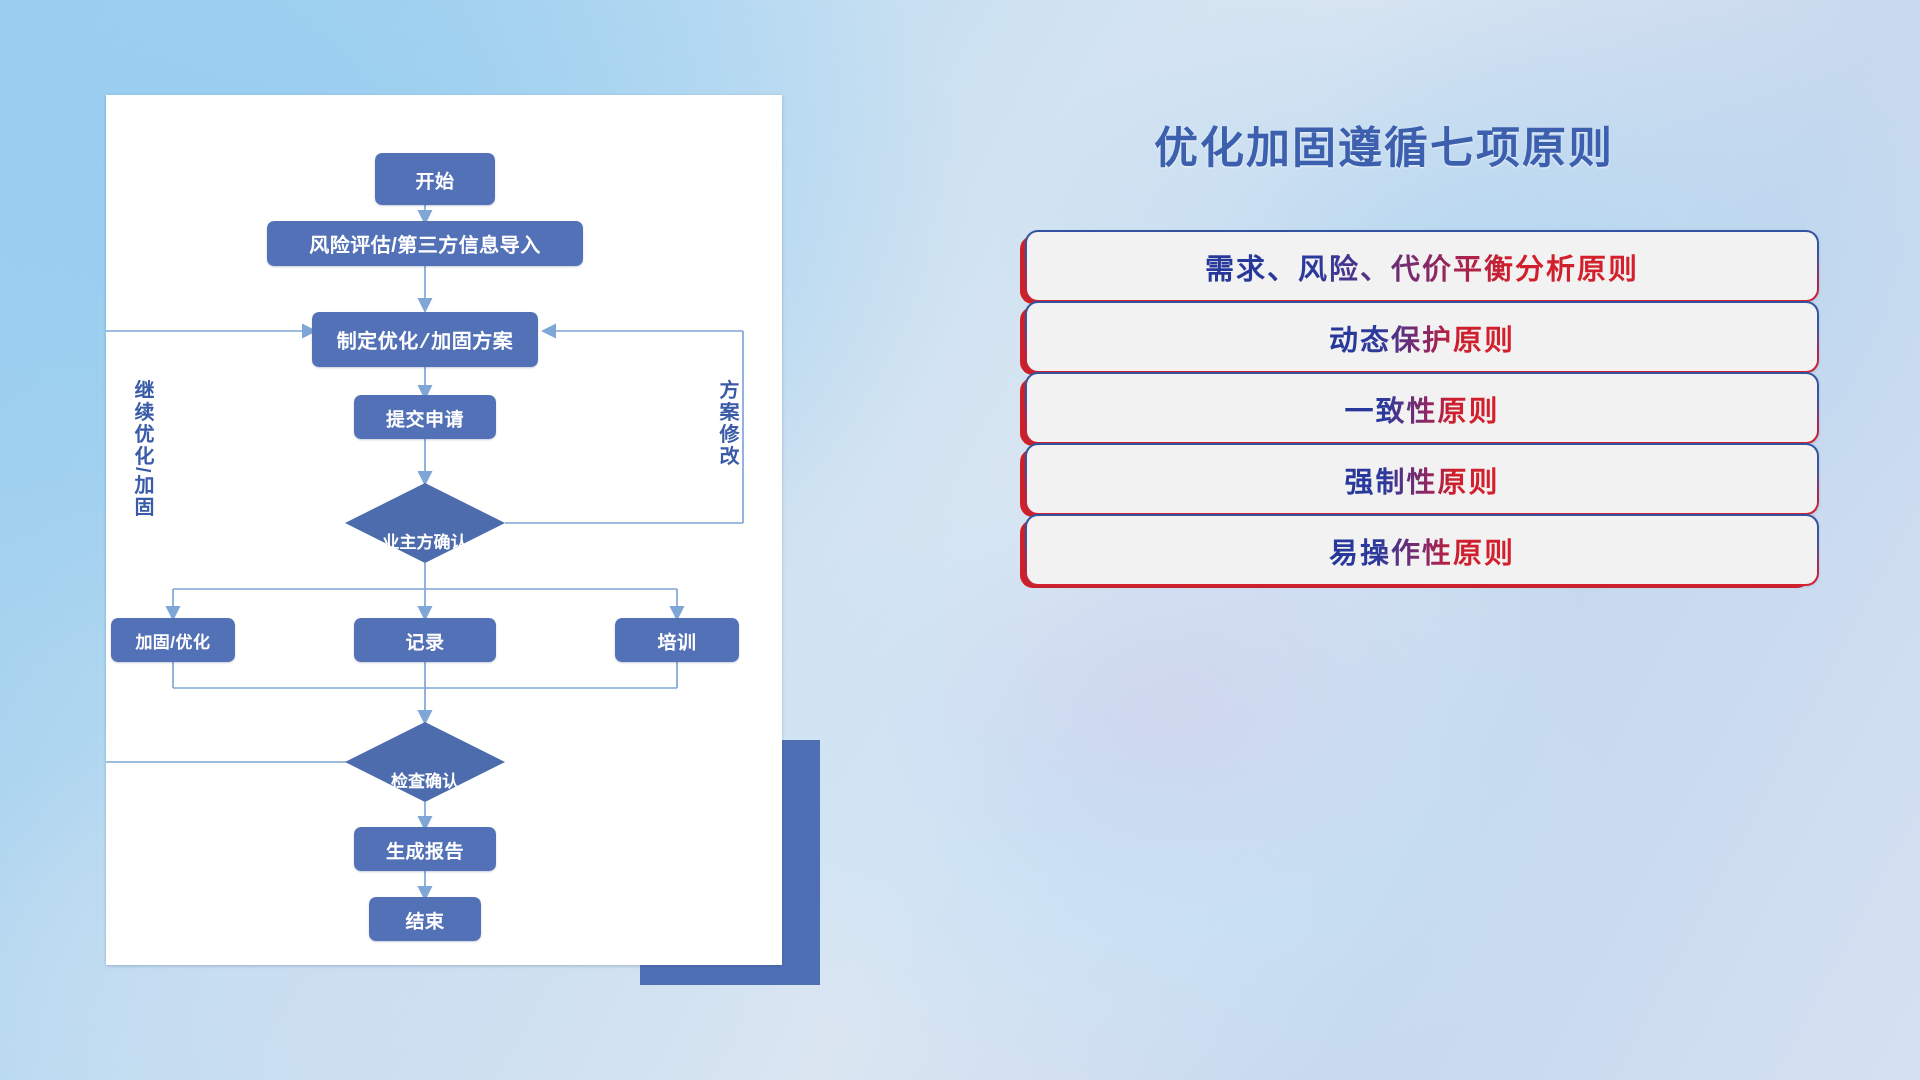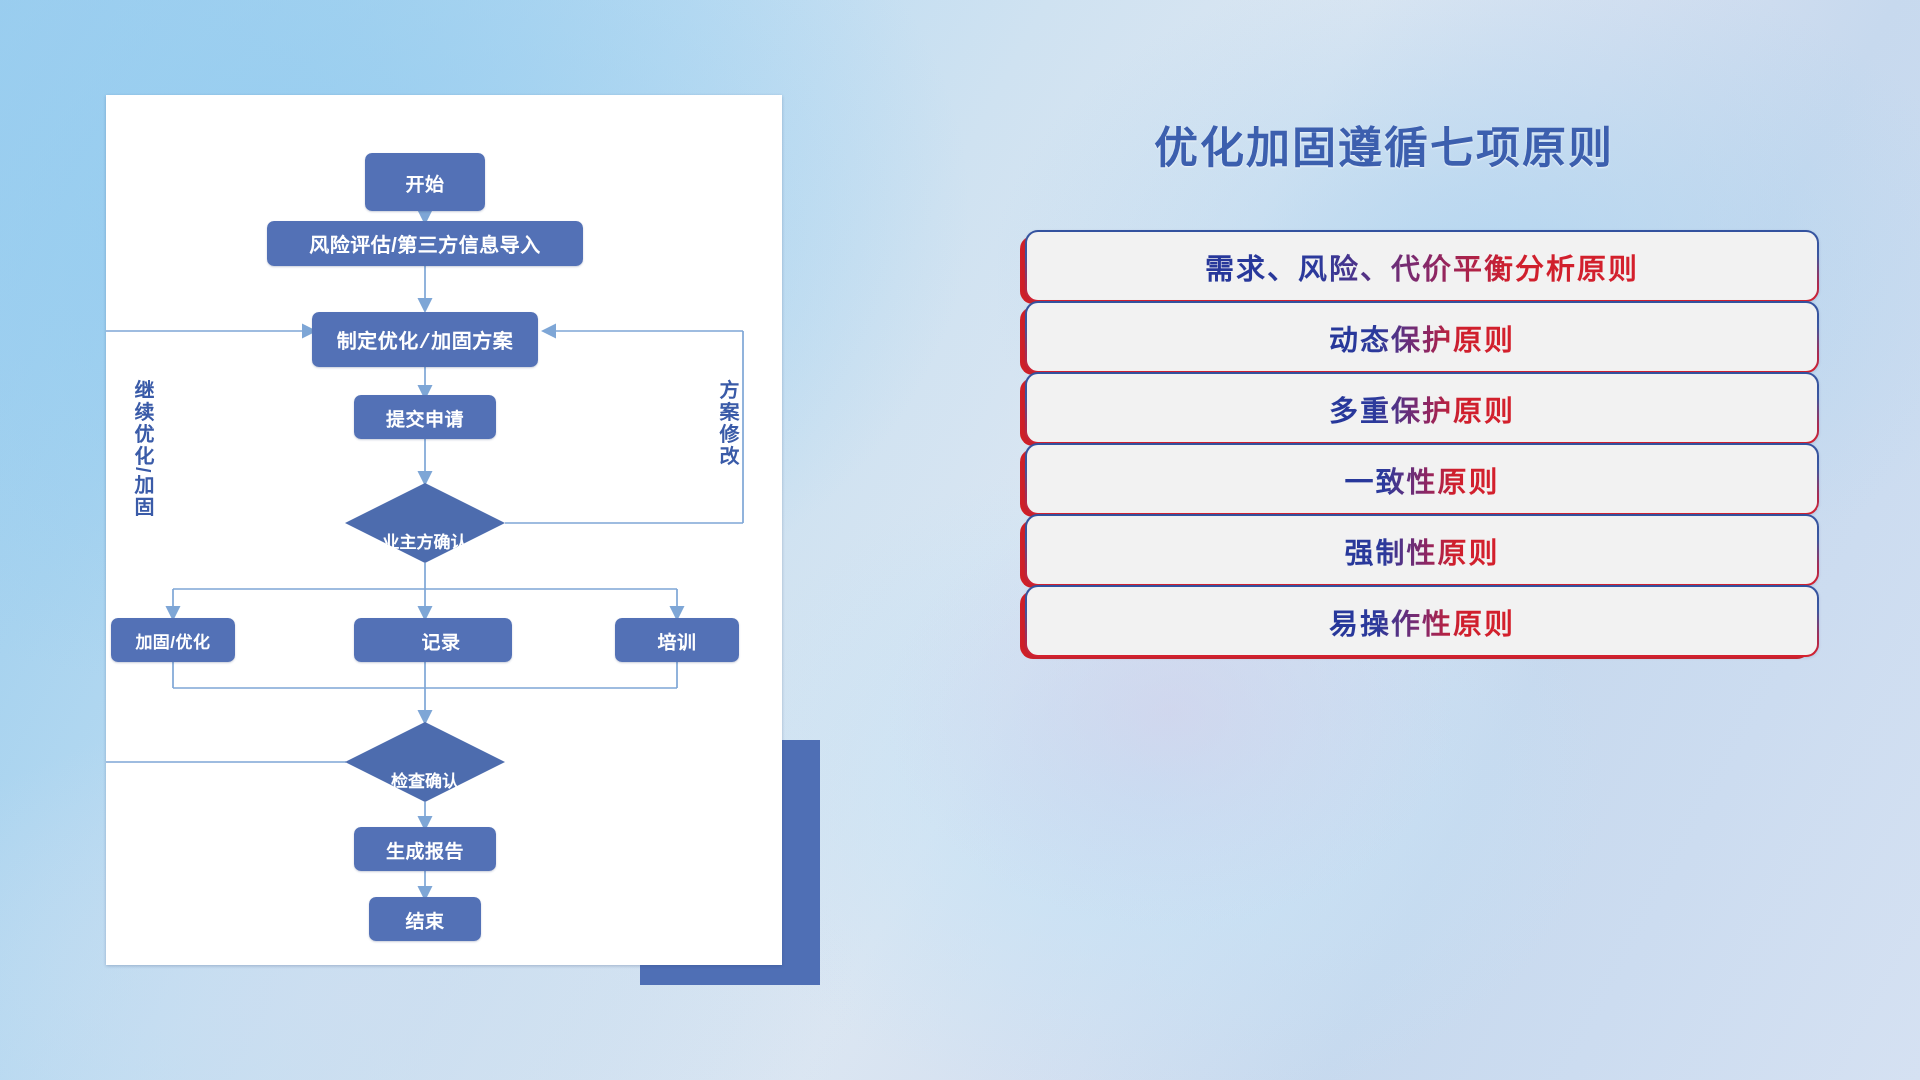--- a/index.html
+++ b/index.html
@@ -183,21 +183,21 @@
         <line x1="240" y1="667" x2="-6" y2="667"></line>
         <line x1="-6" y1="667" x2="-6" y2="236"></line>
         <line x1="-6" y1="236" x2="208" y2="236" marker-end="url(#ar)"></line>
 
         <line x1="399" y1="428" x2="637" y2="428"></line>
         <line x1="637" y1="428" x2="637" y2="236"></line>
         <line x1="637" y1="236" x2="438" y2="236" marker-end="url(#ar)"></line>
       </g>
     </svg>
 
-    <div class="node med" style="left:259px;top:58px;width:120px;height:58px;">
+    <div class="node med" style="left:269px;top:58px;width:120px;height:52px;">
       <span>开始</span>
     </div>
 
     <div class="node big" style="left:161px;top:126px;width:316px;height:45px;">
       <span>风险评估/第三方信息导入</span>
     </div>
 
     <div class="node big" style="left:206px;top:217px;width:226px;height:55px;font-family:Liberation Mono, monospace;">
       <span>制定优化/加固方案</span>
     </div>
@@ -208,21 +208,21 @@
 
     <div class="dia" style="left:239px;top:388px;width:160px;height:80px;">
       <div class="shape"></div>
       <span>业主方确认</span>
     </div>
 
     <div class="node small" style="left:5px;top:523px;width:124px;height:44px;">
       <span>加固/优化</span>
     </div>
 
-    <div class="node med" style="left:248px;top:523px;width:142px;height:44px;padding-left:16px;">
+    <div class="node med" style="left:248px;top:523px;width:142px;height:44px;">
       <span>记录</span>
     </div>
 
     <div class="node med" style="left:509px;top:523px;width:124px;height:44px;">
       <span>培训</span>
     </div>
 
     <div class="dia" style="left:239px;top:627px;width:160px;height:80px;">
       <div class="shape"></div>
       <span>检查确认</span>
@@ -257,26 +257,20 @@
     </div>
 
 
     <div class="card-wrap">
       <div class="card-shadow"></div>
       <div class="card">
         <span class="card-label">动态保护原则</span>
       </div>
     </div>
 
-    <div class="card-wrap">
-      <div class="card-shadow"></div>
-      <div class="card">
-        <span class="card-label">多重保护原则</span>
-      </div>
-    </div>
 
     <div class="card-wrap">
       <div class="card-shadow"></div>
       <div class="card">
         <span class="card-label">一致性原则</span>
       </div>
     </div>
 
     <div class="card-wrap">
       <div class="card-shadow"></div>

